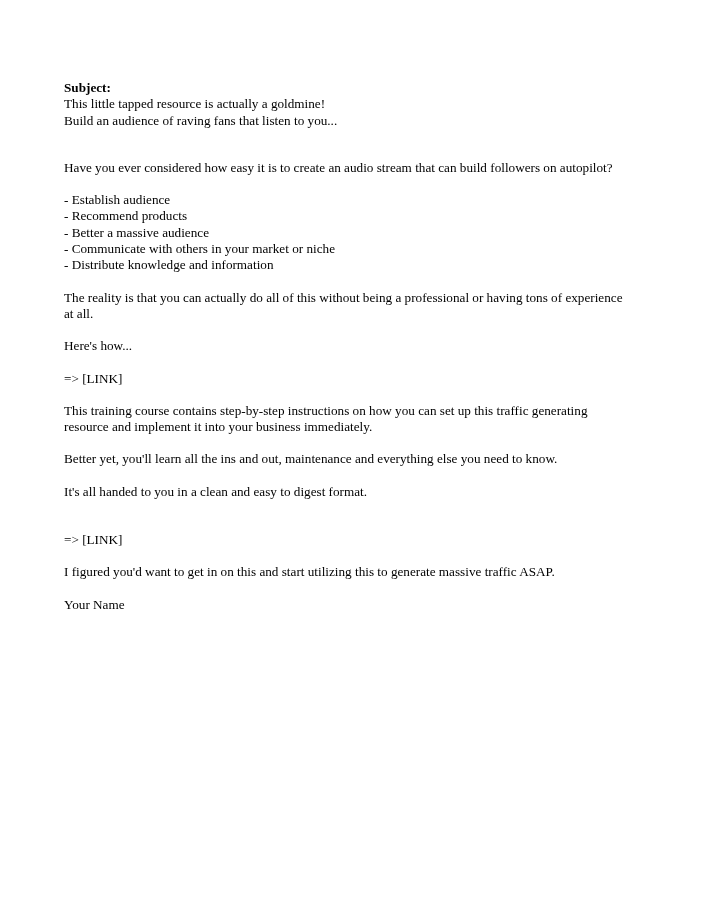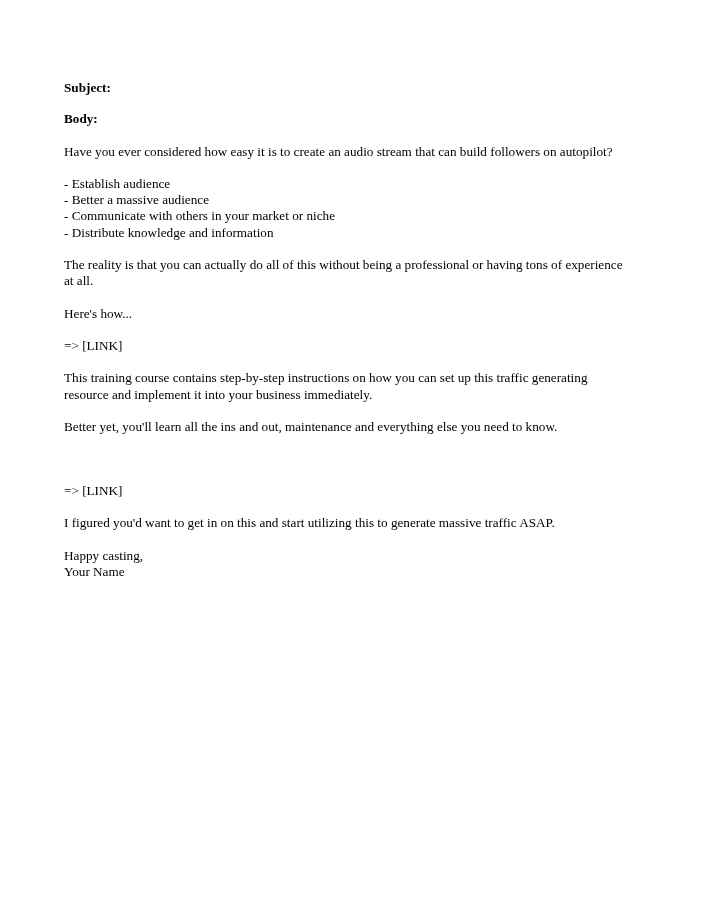--- a/index.html
+++ b/index.html
@@ -59,33 +59,37 @@
     margin: 0;
   }
 </style>
 </head>
 <body>
 
 <div class="page">
   <div class="doc">
 
     <div class="label">Subject:</div>
+    <div class="subject-lines">
+      <div>This little tapped resource is actually a goldmine!</div>
+      <div>Build an audience of raving fans that listen to you...</div>
+    </div>
 
     <div class="spacer-sm"></div>
 
-    <div class="label">Body:</div>
 
     <div class="spacer-md"></div>
 
     <p class="para">Have you ever considered how easy it is to create an audio stream that can build followers on autopilot?</p>
 
     <div class="spacer-md"></div>
 
     <div class="bullets">
       <div>- Establish audience</div>
+      <div>- Recommend products</div>
       <div>- Better a massive audience</div>
       <div>- Communicate with others in your market or niche</div>
       <div>- Distribute knowledge and information</div>
     </div>
 
     <div class="spacer-md"></div>
 
     <p class="para">The reality is that you can actually do all of this without being a professional or having tons of experience at all.</p>
 
     <div class="spacer-md"></div>
@@ -99,33 +103,33 @@
     <div class="spacer-md"></div>
 
     <p class="para">This training course contains step-by-step instructions on how you can set up this traffic generating resource and implement it into your business immediately.</p>
 
     <div class="spacer-md"></div>
 
     <p class="para">Better yet, you'll learn all the ins and out, maintenance and everything else you need to know.</p>
 
     <div class="spacer-md"></div>
 
+    <p class="para">It's all handed to you in a clean and easy to digest format.</p>
 
     <div class="spacer-md"></div>
 
 
     <div class="spacer-md"></div>
 
     <p class="link">=&gt; [LINK]</p>
 
     <div class="spacer-md"></div>
 
     <p class="para">I figured you'd want to get in on this and start utilizing this to generate massive traffic ASAP.</p>
 
     <div class="spacer-md"></div>
 
     <div class="sig">
-      <div>Happy casting,</div>
       <div>Your Name</div>
     </div>
 
   </div>
 </div>
 
 </body></html>

